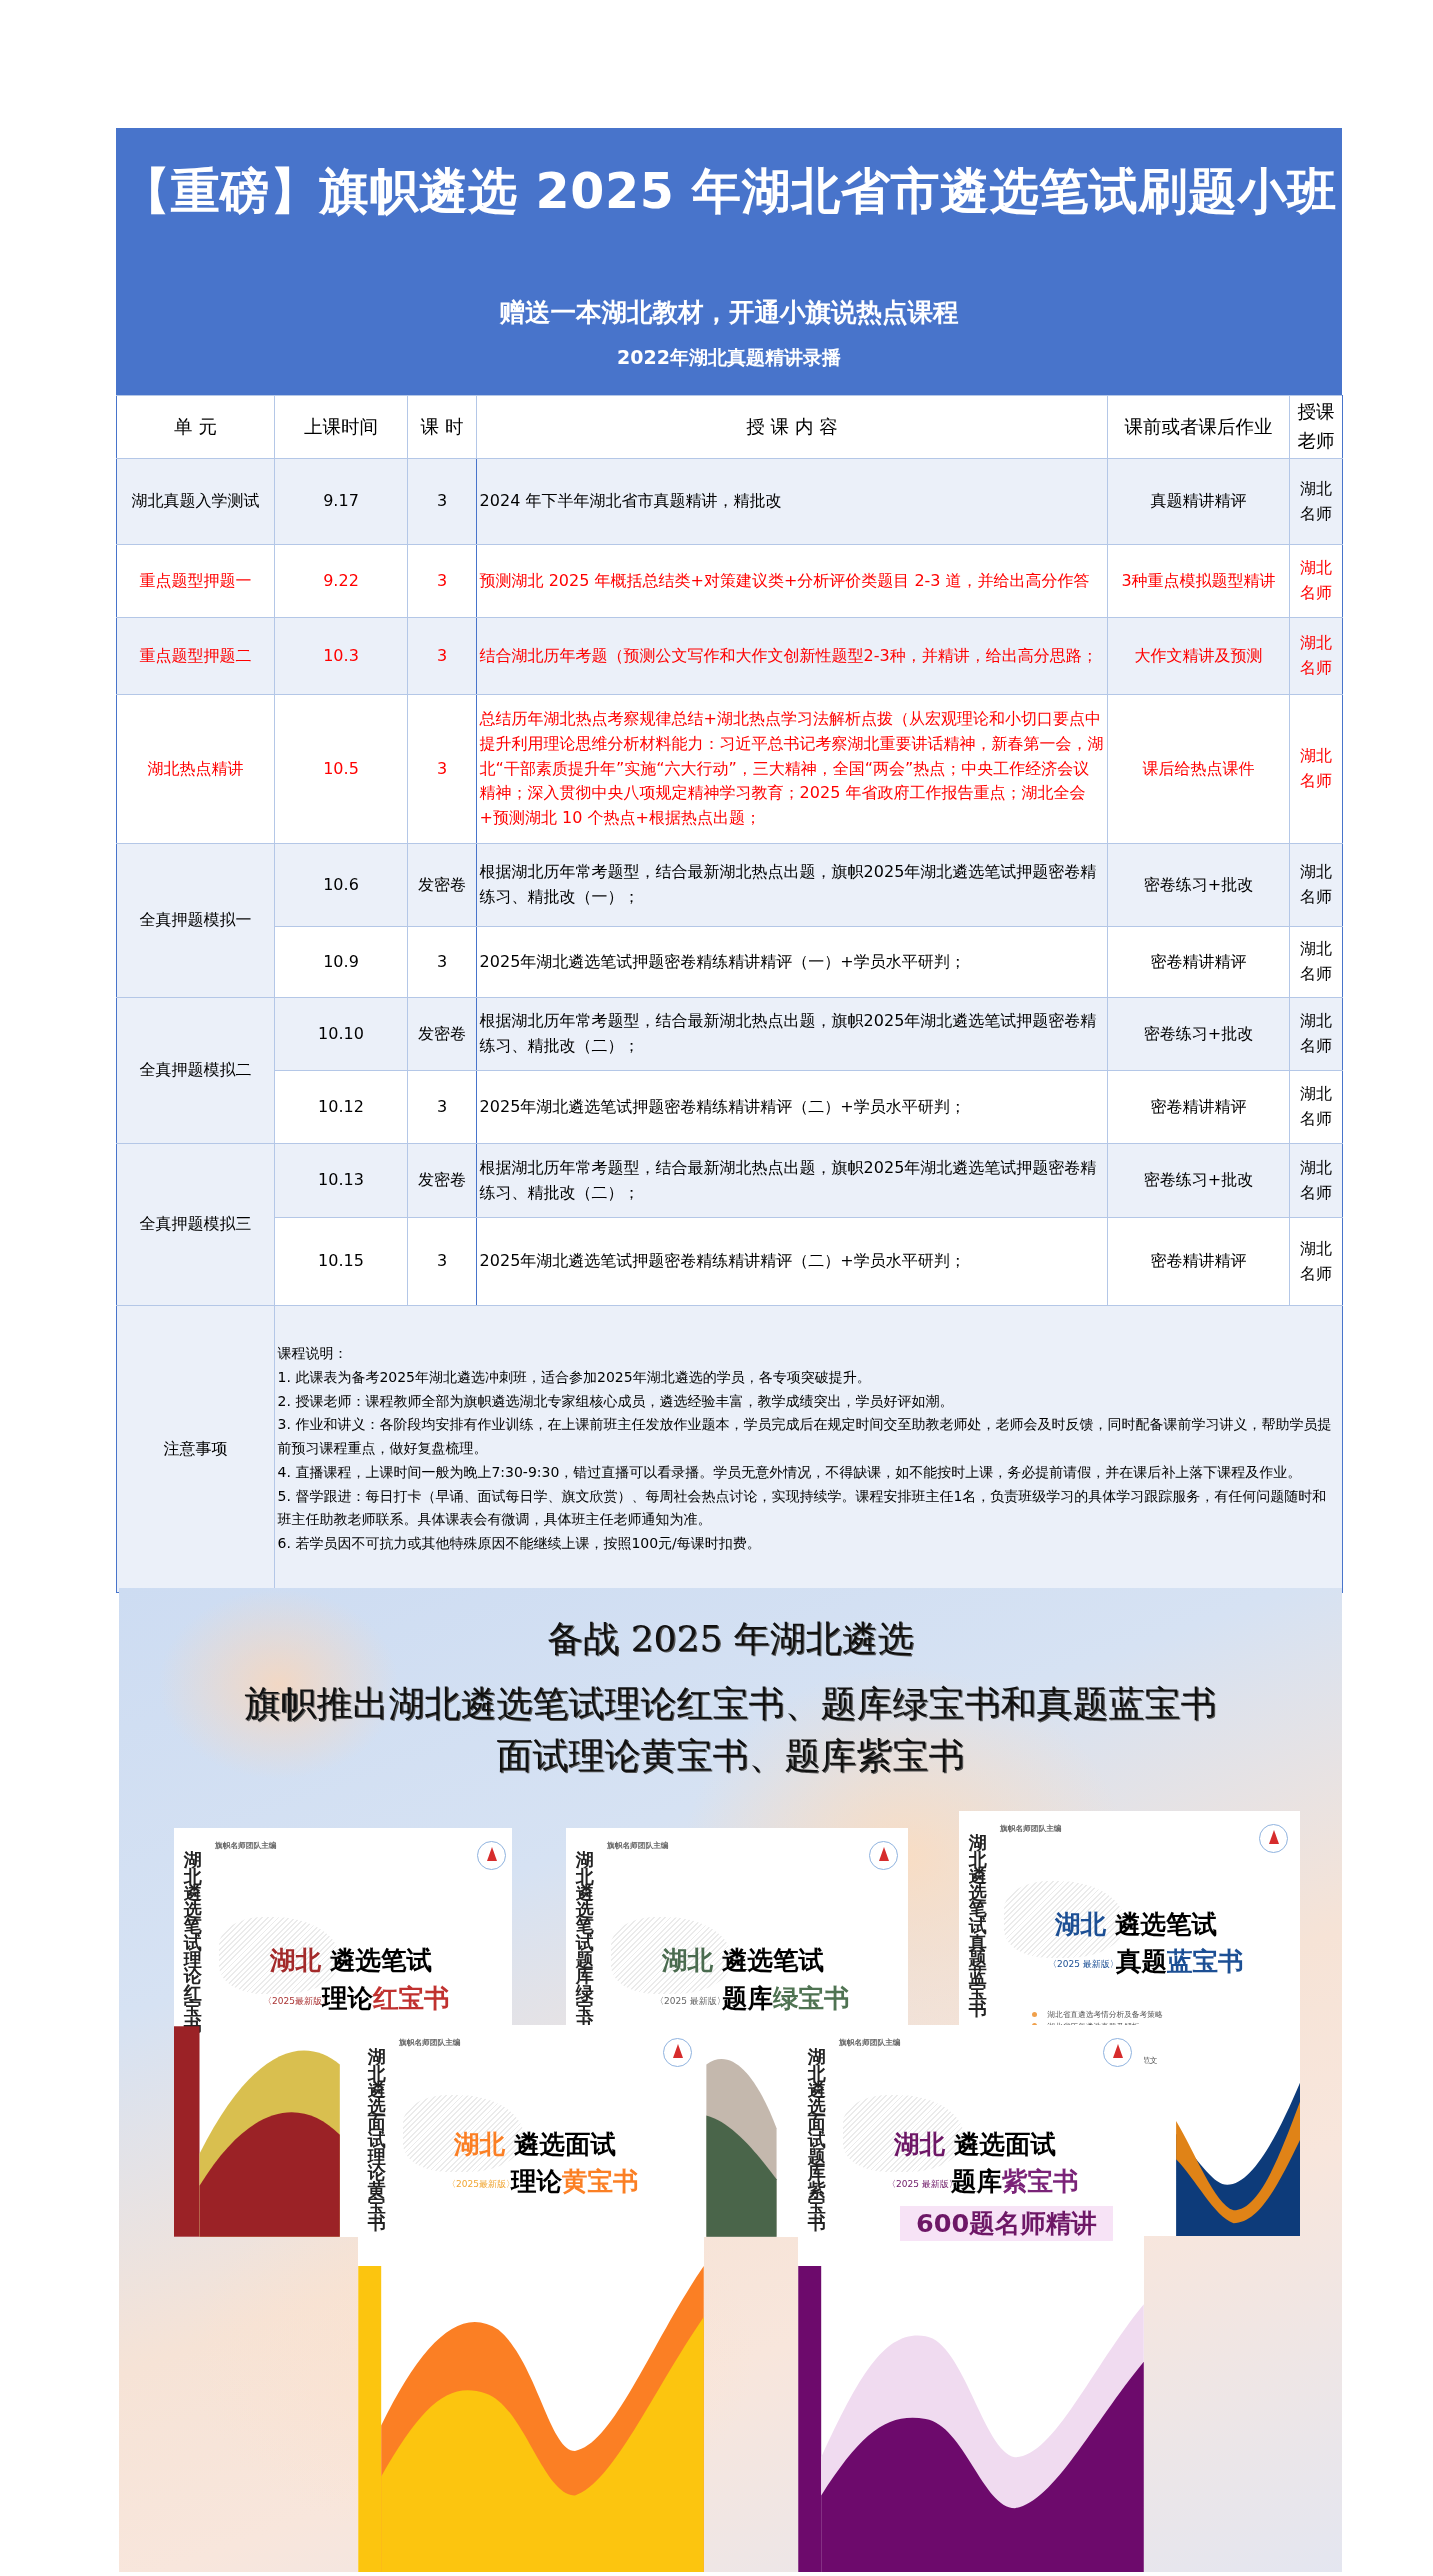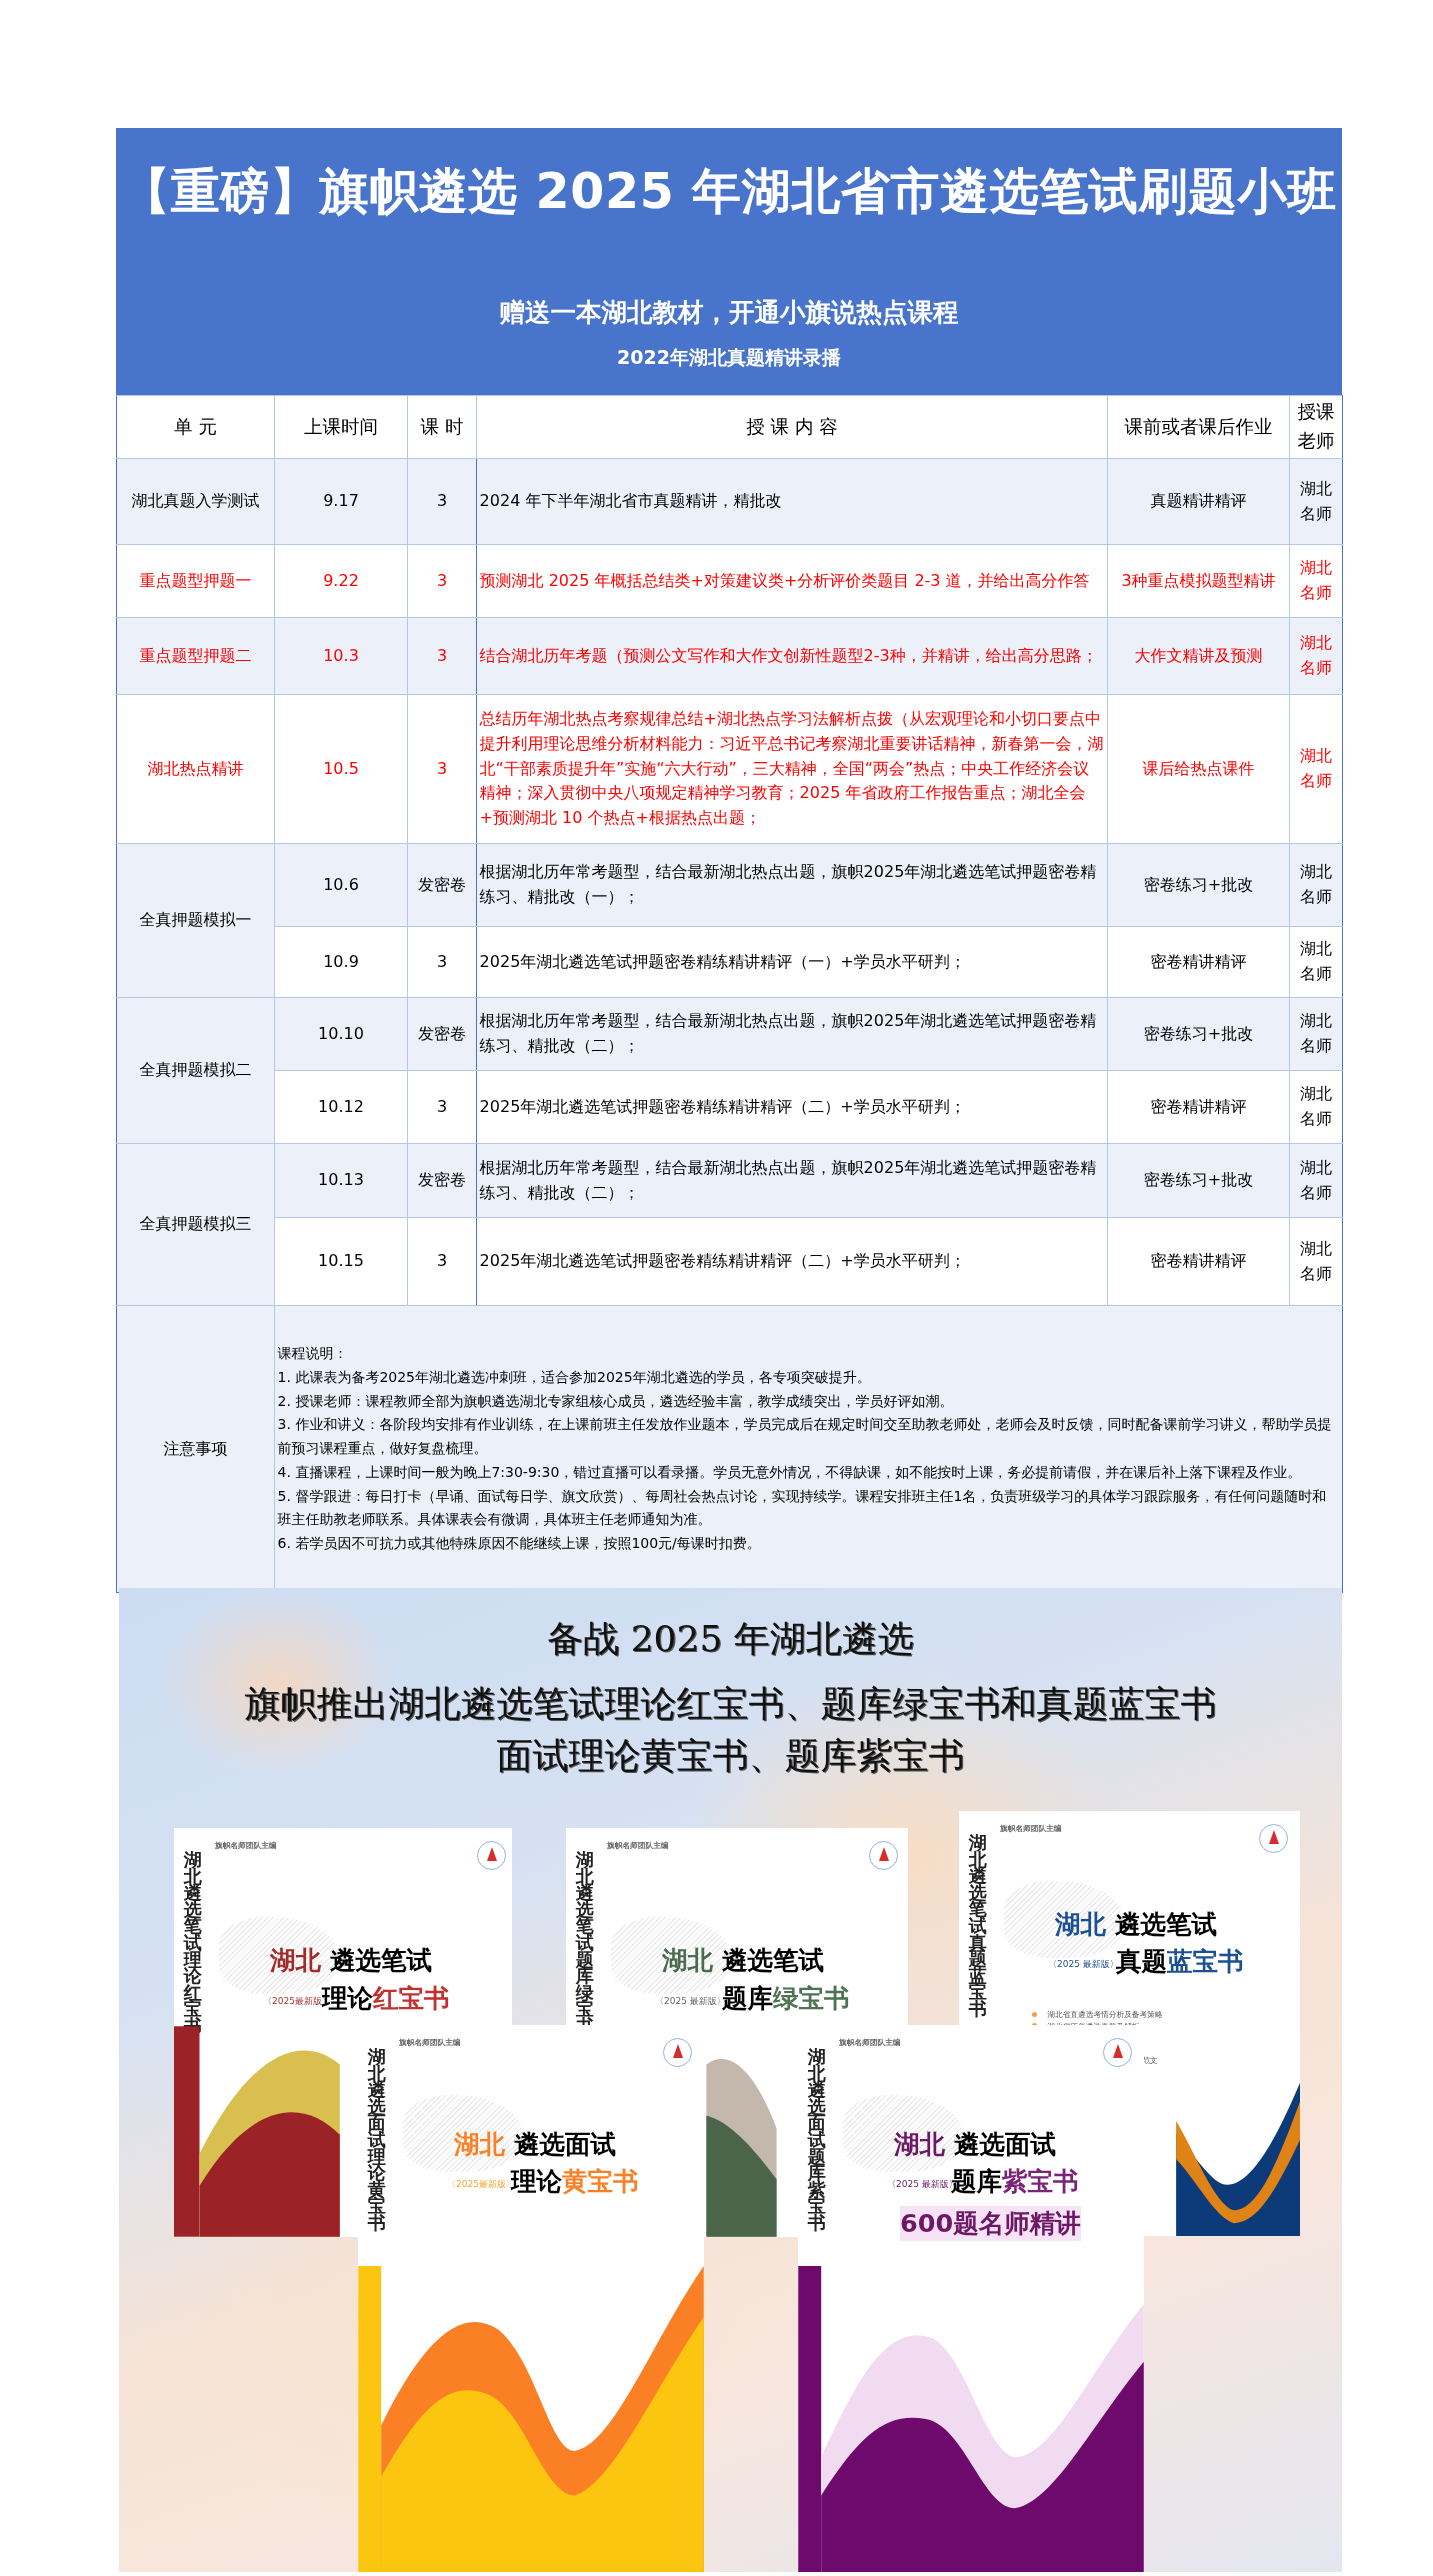--- a/index.html
+++ b/index.html
@@ -61,21 +61,21 @@
   .book .logo { position: absolute; top: 12.8px; width: 29px; height: 29px; border-radius: 50%; border: 1.9px solid #8fb3df; background: #fff; }
   .book .logo:after { content: ""; position: absolute; left: 9px; top: 5.1px; border-left: 5.1px solid transparent; border-right: 5.1px solid transparent; border-bottom: 14px solid #d62c2c; }
   .book .map { position: absolute; width: 121px; height: 77px; border-radius: 40% 60% 50% 40%;
     background: repeating-linear-gradient(135deg, rgba(0,0,0,0.08) 0 1.3px, transparent 1.3px 3.8px); }
   .book .t1 { position: absolute; font-size: 25.5px; font-weight: bold; white-space: nowrap; }
   .book .t2 { position: absolute; font-size: 25.5px; font-weight: bold; white-space: nowrap; }
   .book .ed { position: absolute; font-size: 9px; white-space: nowrap; color: #a33; }
   .book .bullets { position: absolute; font-size: 7.7px; color: #555; line-height: 11.5px; }
   .book .bullets span.dot { display: inline-block; width: 5.1px; height: 5.1px; border-radius: 50%; background: #f0a04b; margin-right: 10.2px; }
   .book svg.wave { position: absolute; left: 0; bottom: 0; }
-  .book .badge600 { position: absolute; font-size: 25.5px; font-weight: bold; color: #6d1766; background: #f7e3f6; padding: 0 0; white-space: nowrap; }
+  .book .badge600 { position: absolute; font-size: 25.5px; font-weight: bold; color: #6d1766; background: #f7e3f6; padding: 0 16px; white-space: nowrap; }
 </style>
 </head>
 <body>
 
 <div class="header-band">
   <div class="title">【重磅】旗帜遴选 2025 年湖北省市遴选笔试刷题小班</div>
   <div class="sub2">赠送一本湖北教材，开通小旗说热点课程</div>
   <div class="sub3">2022年湖北真题精讲录播</div>
 </div>
 

